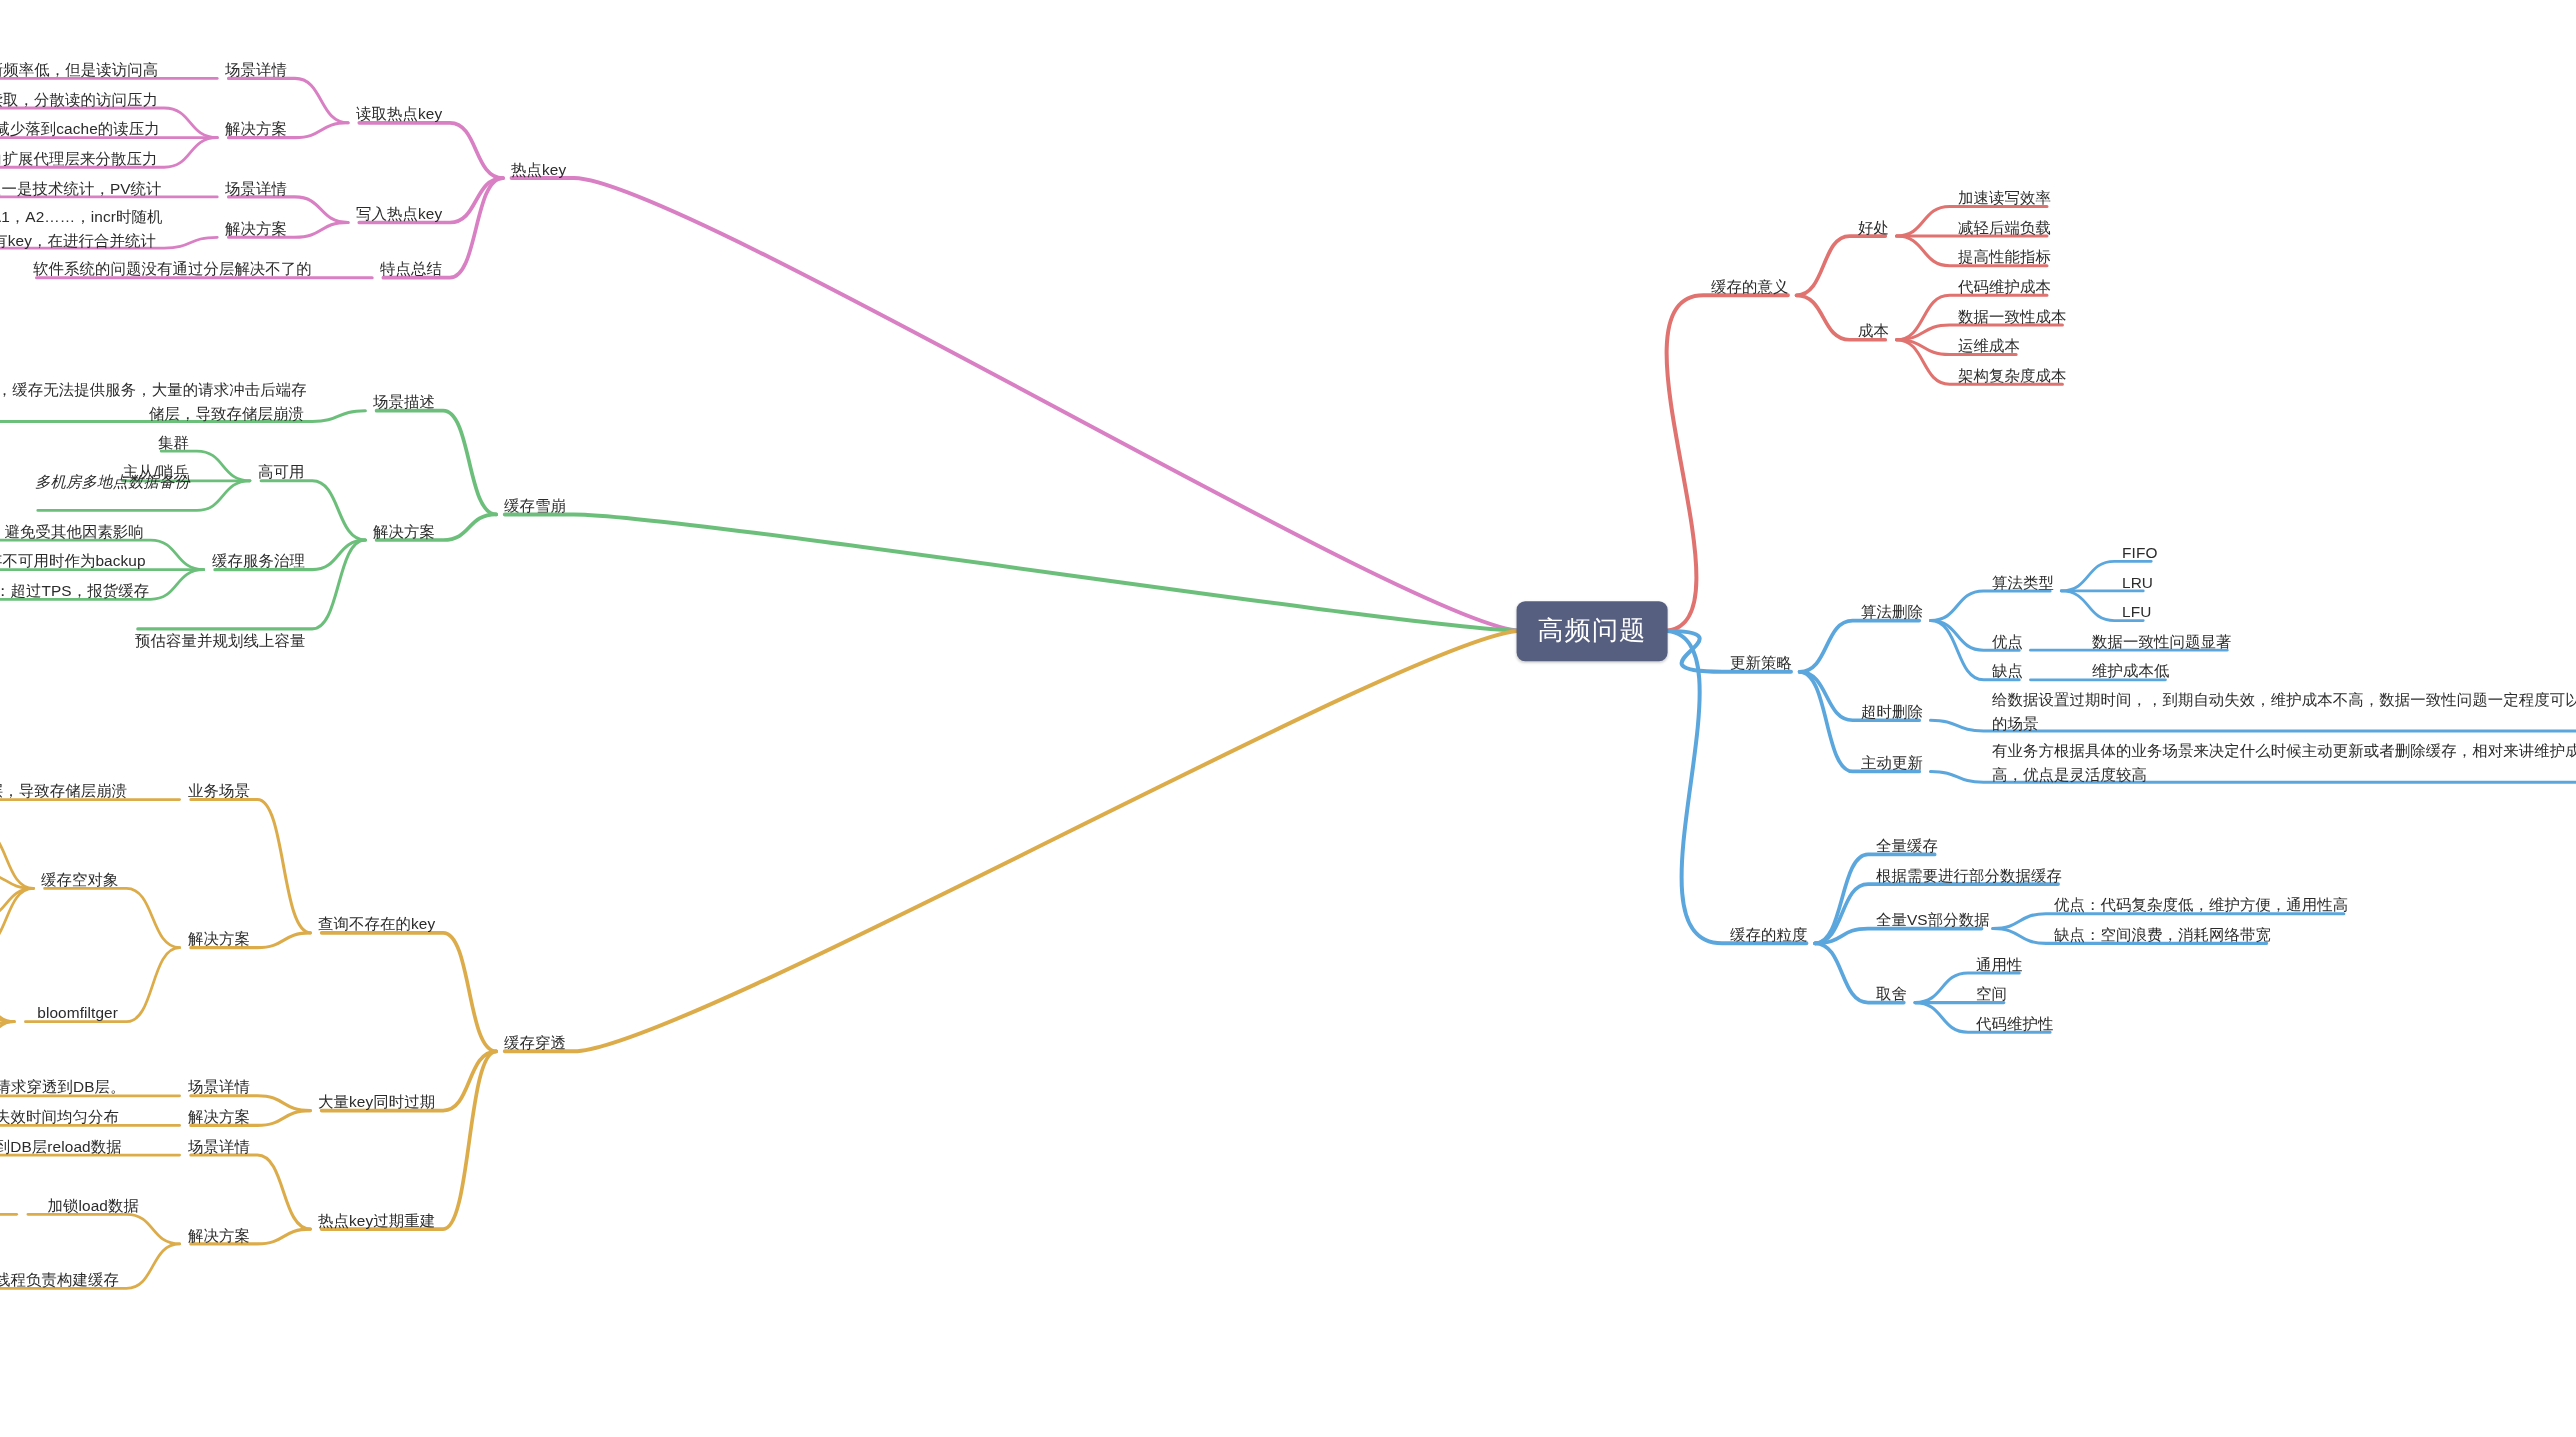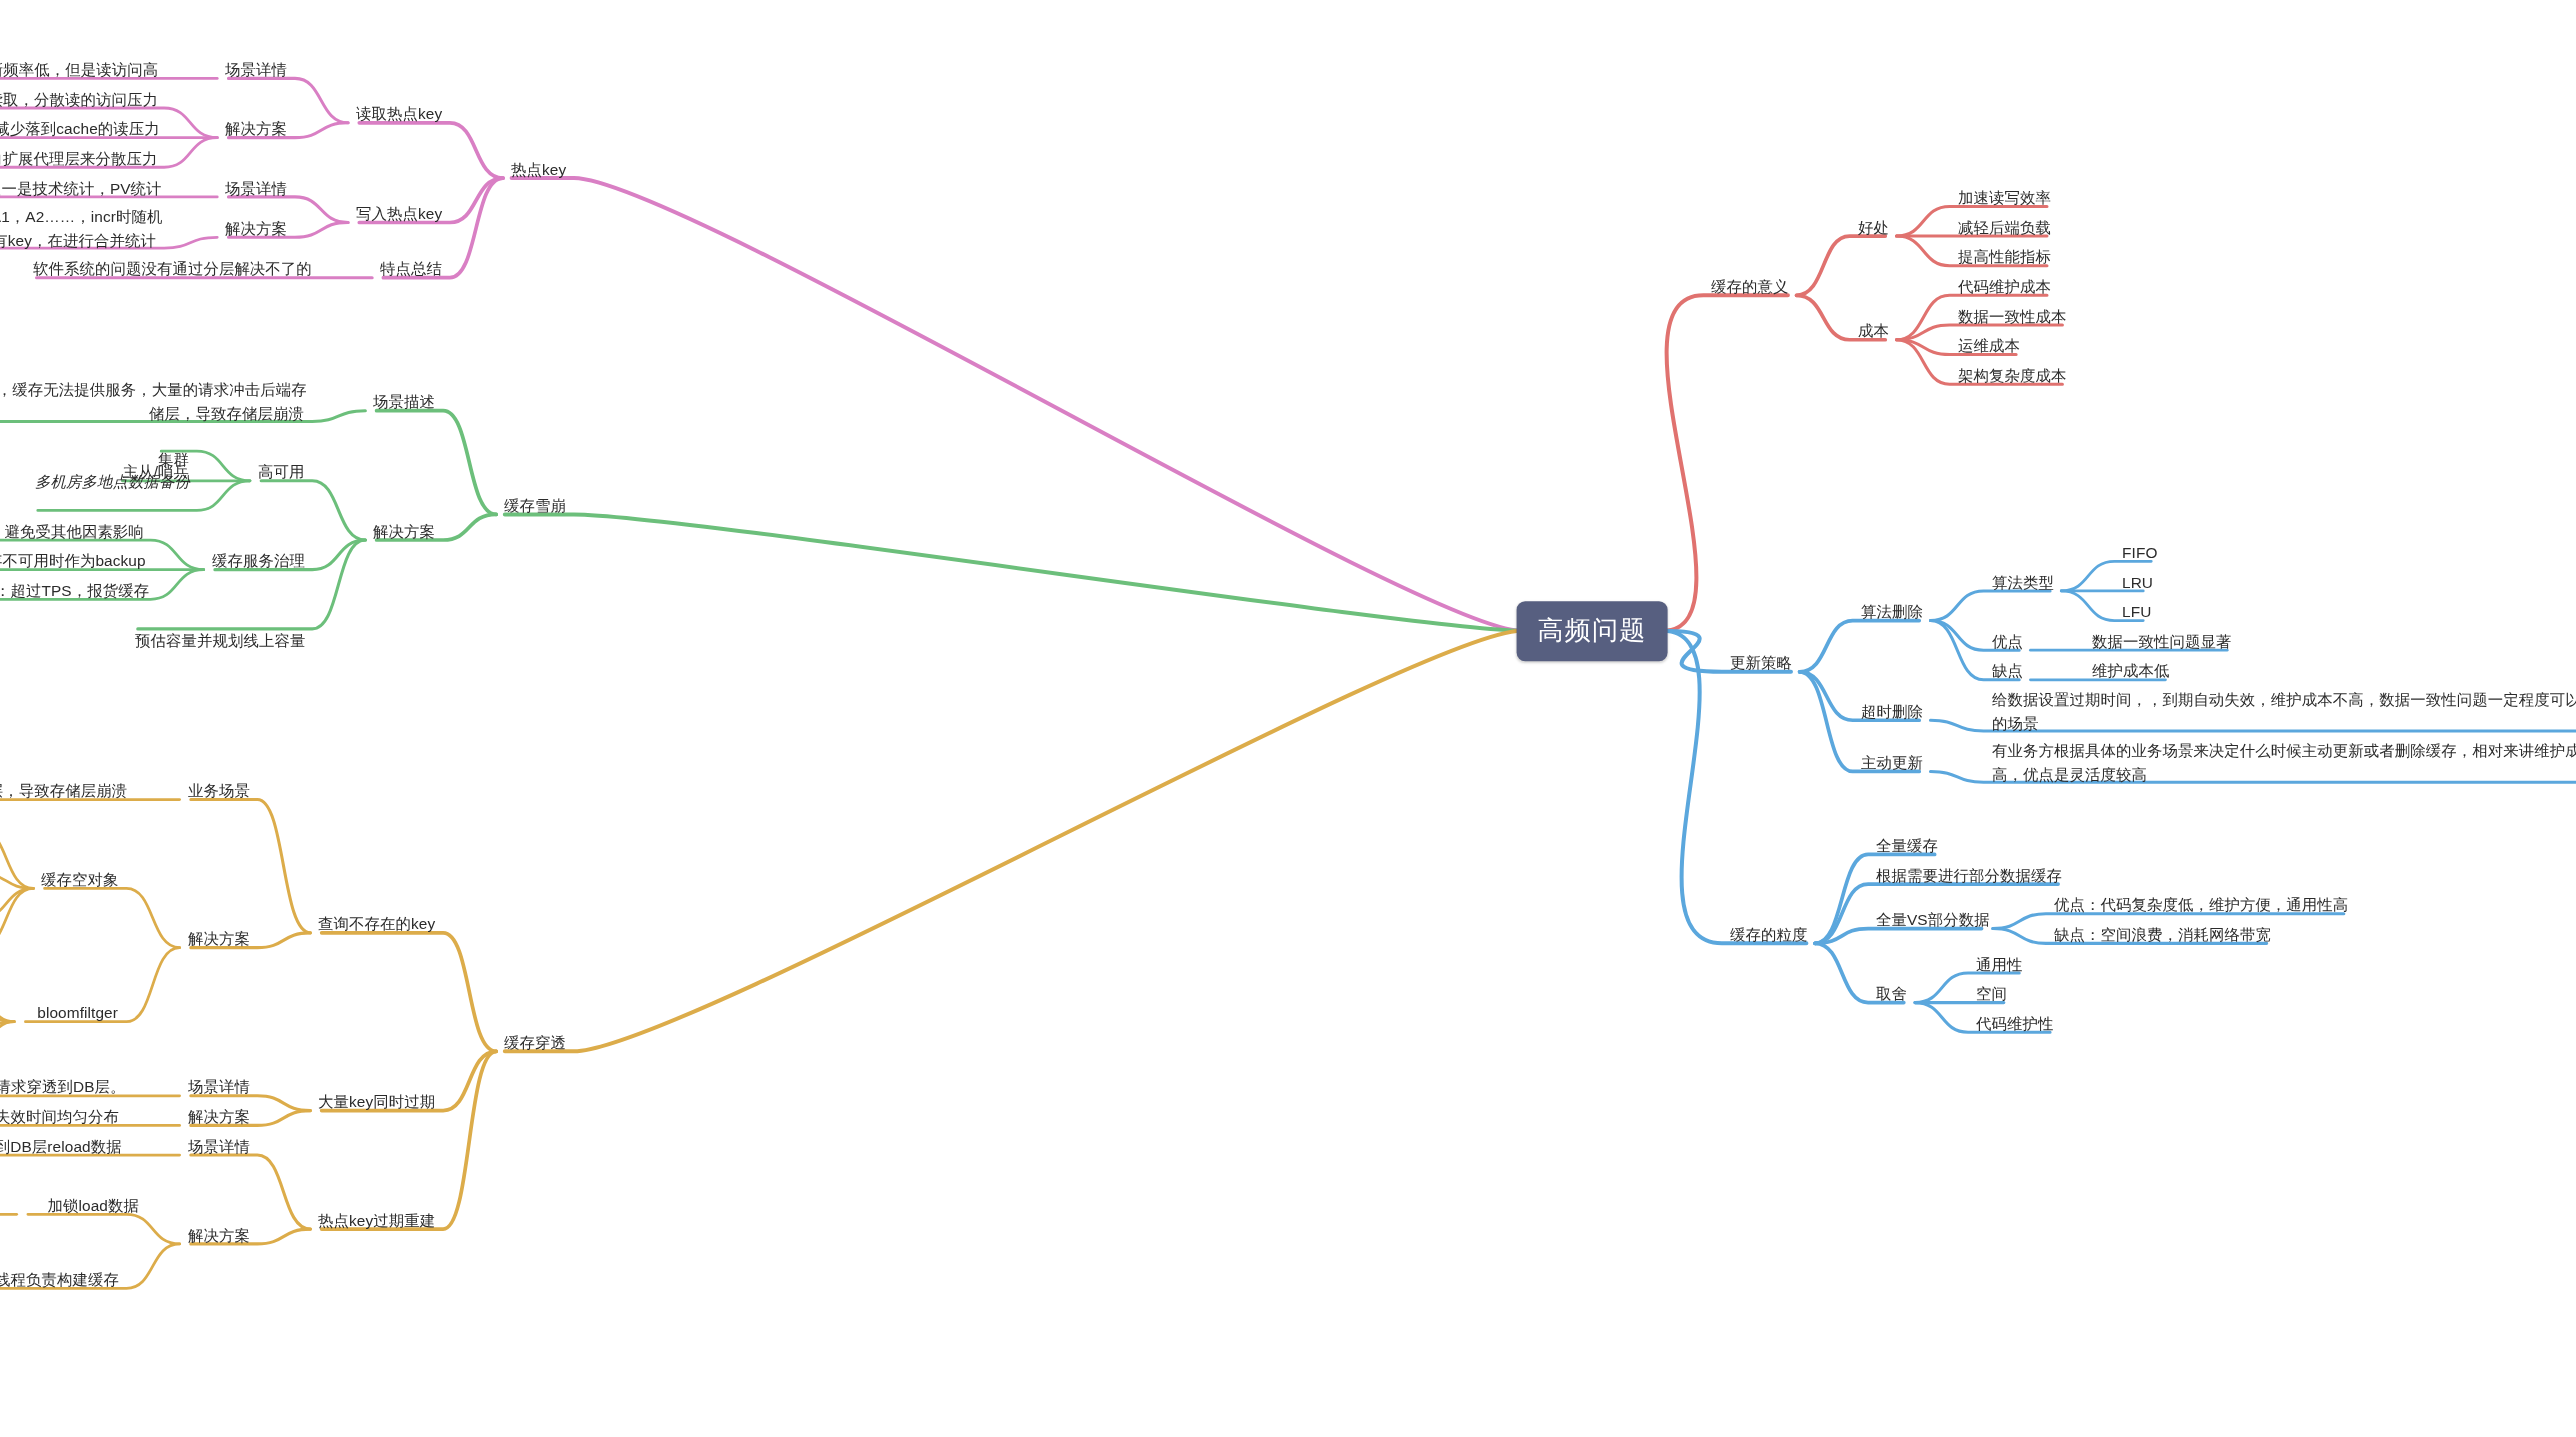--- a/index.html
+++ b/index.html
@@ -139,21 +139,21 @@
       <div class="node multiline" style="top: 229px; left: -459px; width: 615px; text-align: right;">将单个key统计分拆为多个key，假设key为A，那么可以将A拆分为A1，A2……，incr时随机
 选择一个key，统计时先读取所有key，在进行合并统计</div>
       <div class="node" style="top: 269px; left: 380px; width: 62px; text-align: right;">特点总结</div>
       <div class="node" style="top: 269px; left: 33px; width: 278px; text-align: right;">软件系统的问题没有通过分层解决不了的</div>
       <div class="node" style="top: 506px; left: 504px; width: 62px; text-align: right;">缓存雪崩</div>
       <div class="node" style="top: 402px; left: 373px; width: 62px; text-align: right;">场景描述</div>
       <div class="node multiline" style="top: 402px; left: -313px; width: 617px; text-align: right;">缓存承载大量的访问请求，若果发生网络分区，缓存无法提供服务，大量的请求冲击后端存
 储层，导致存储层崩溃</div>
       <div class="node" style="top: 532px; left: 373px; width: 62px; text-align: right;">解决方案</div>
       <div class="node" style="top: 472px; left: 258px; width: 46px; text-align: right;">高可用</div>
-      <div class="node" style="top: 443px; left: 158px; width: 31px; text-align: right; margin-top: 17px;">集群</div>
+      <div class="node" style="top: 443px; left: 158px; width: 31px; text-align: right;">集群</div>
       <div class="node" style="top: 472px; left: 119px; width: 70px; text-align: right;">主从/哨兵</div>
       <div class="node" style="top: 482px; left: 35px; width: 154px; text-align: right; font-style: italic;">多机房多地点数据备份</div>
       <div class="node" style="top: 561px; left: 212px; width: 93px; text-align: right;">缓存服务治理</div>
       <div class="node" style="top: 532px; left: -104px; width: 247px; text-align: right;">缓存系统隔离：避免受其他因素影响</div>
       <div class="node" style="top: 561px; left: -106px; width: 249px; text-align: right;">服务降级：缓存不可用时作为backup</div>
       <div class="node" style="top: 591px; left: -67px; width: 209px; text-align: right;">服务限流：超过TPS，报货缓存</div>
       <div class="node" style="top: 621px; left: 135px; width: 170px; text-align: right; margin-top: 20px;">预估容量并规划线上容量</div>
       <div class="node" style="top: 1043px; left: 504px; width: 62px; text-align: right;">缓存穿透</div>
       <div class="node" style="top: 924px; left: 318px; width: 117px; text-align: right;">查询不存在的key</div>
       <div class="node" style="top: 791px; left: 188px; width: 62px; text-align: right;">业务场景</div>

